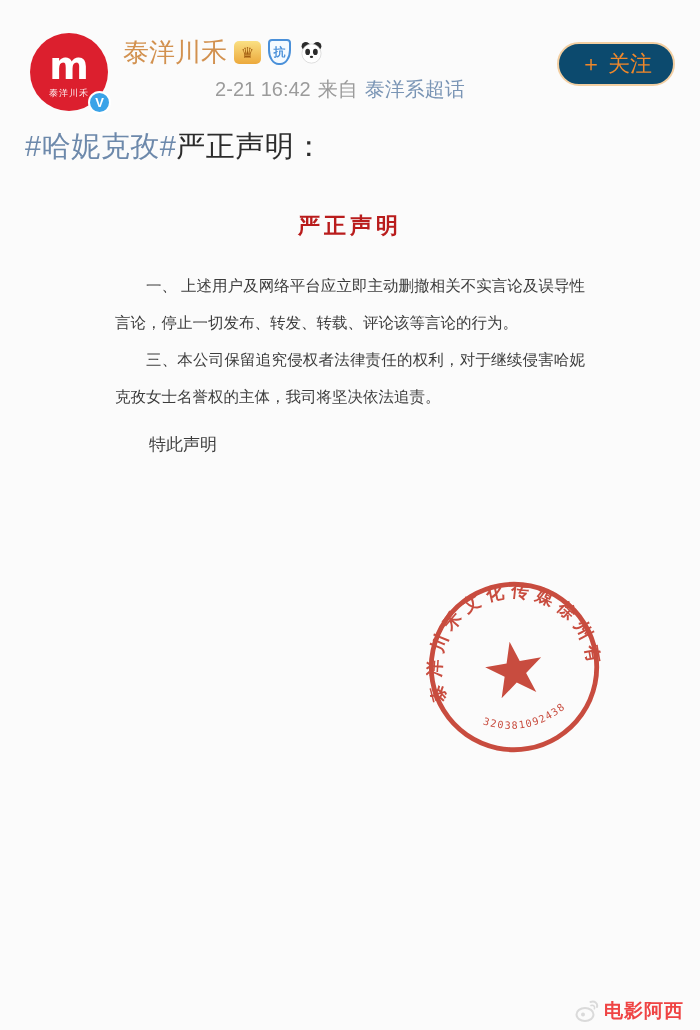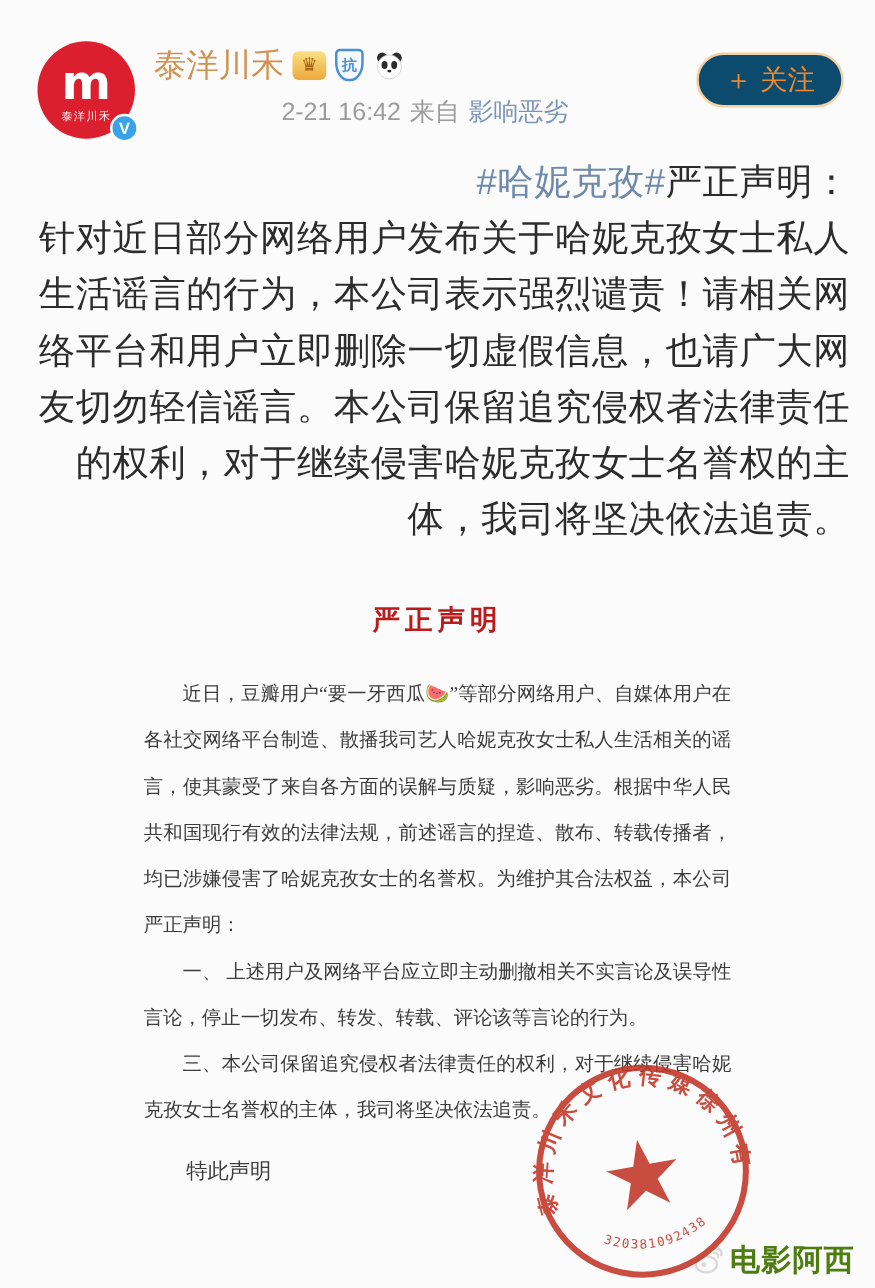--- a/index.html
+++ b/index.html
@@ -56,21 +56,20 @@
     font-size: 22px; padding: 7px 21px;
     font-family: "Liberation Sans", sans-serif;
     cursor: pointer; line-height: 1.2;
   }
 
   
   .post-text {
     padding: 13px 20px 0 25px;
     font-size: 29px; line-height: 45px; color: #2c2c2c;
     letter-spacing: 0.5px;
-    text-align: right;
   }
   .hashtag { color: #6d89ab; cursor: pointer; }
 
   
   .document {
     position: relative;
     width: 520px; margin: 42px auto 0;
     font-family: "Liberation Serif", "DejaVu Serif", serif;
     color: #3c3c3c;
     cursor: pointer;
@@ -84,21 +83,21 @@
     width: 176px; height: 176px;
     transform: rotate(-10deg);
     opacity: 0.88; z-index: 1;
     pointer-events: none;
   }
 
   
   .watermark {
     position: absolute; right: 16px; bottom: 6px;
     display: flex; align-items: center; gap: 3px;
-    color: #4d7c0f; font-size: 24px; font-weight: bold;
+    color: #ef4444; font-size: 19px; font-weight: bold;
     letter-spacing: 1px;
   }
   .watermark svg { width: 26px; height: 22px; }
 </style>
 </head>
 <body>
 
 <div class="post-header">
   <div class="avatar-wrap">
     <div class="avatar">
@@ -118,36 +117,34 @@
         <circle cx="17.5" cy="6" r="4" fill="#2b2b2b"></circle>
         <circle cx="12" cy="13" r="9.2" fill="#ffffff" stroke="#cccccc" stroke-width="0.6"></circle>
         <ellipse cx="8.3" cy="11.5" rx="2.3" ry="3" fill="#2b2b2b"></ellipse>
         <ellipse cx="15.7" cy="11.5" rx="2.3" ry="3" fill="#2b2b2b"></ellipse>
         <ellipse cx="12" cy="16.2" rx="1.6" ry="1.1" fill="#2b2b2b"></ellipse>
       </svg>
     </div>
     <div class="meta-row">
       <span>2-21 16:42</span>
       <span>来自</span>
-      <span class="source-link">影响恶劣</span>
+      <span class="source-link">泰洋系超话</span>
     </div>
   </div>
 
   <button class="follow-btn">＋ 关注</button>
 </div>
 
 <div class="post-text">
   <div><span class="hashtag">#哈妮克孜#</span><span>严正声明：</span></div>
-  <div>针对近日部分网络用户发布关于哈妮克孜女士私人生活谣言的行为，本公司表示强烈谴责！请相关网络平台和用户立即删除一切虚假信息，也请广大网友切勿轻信谣言。本公司保留追究侵权者法律责任的权利，对于继续侵害哈妮克孜女士名誉权的主体，我司将坚决依法追责。</div>
 </div>
 
 <div class="document">
   <div class="doc-title">严正声明</div>
   <div class="doc-body">
-    <p>近日，豆瓣用户“要一牙西瓜🍉”等部分网络用户、自媒体用户在各社交网络平台制造、散播我司艺人哈妮克孜女士私人生活相关的谣言，使其蒙受了来自各方面的误解与质疑，影响恶劣。根据中华人民共和国现行有效的法律法规，前述谣言的捏造、散布、转载传播者，均已涉嫌侵害了哈妮克孜女士的名誉权。为维护其合法权益，本公司严正声明：</p>
     <p>一、 上述用户及网络平台应立即主动删撤相关不实言论及误导性言论，停止一切发布、转发、转载、评论该等言论的行为。</p>
     <p>三、本公司保留追究侵权者法律责任的权利，对于继续侵害哈妮克孜女士名誉权的主体，我司将坚决依法追责。</p>
   </div>
   <div class="doc-closing">特此声明</div>
 
   <svg class="seal" viewBox="0 0 200 200">
     <circle cx="100" cy="100" r="94" fill="none" stroke="#c23526" stroke-width="5.5"></circle>
     <path id="seal-arc" d="M 20,130 A 84,84 0 1 1 180,130" fill="none"></path>
     <text font-size="20" font-weight="bold" fill="#c23526" letter-spacing="7" font-family="Liberation Serif, serif">
       <textPath href="#seal-arc" startOffset="6">泰洋川禾文化传媒徐州有限公司</textPath>

